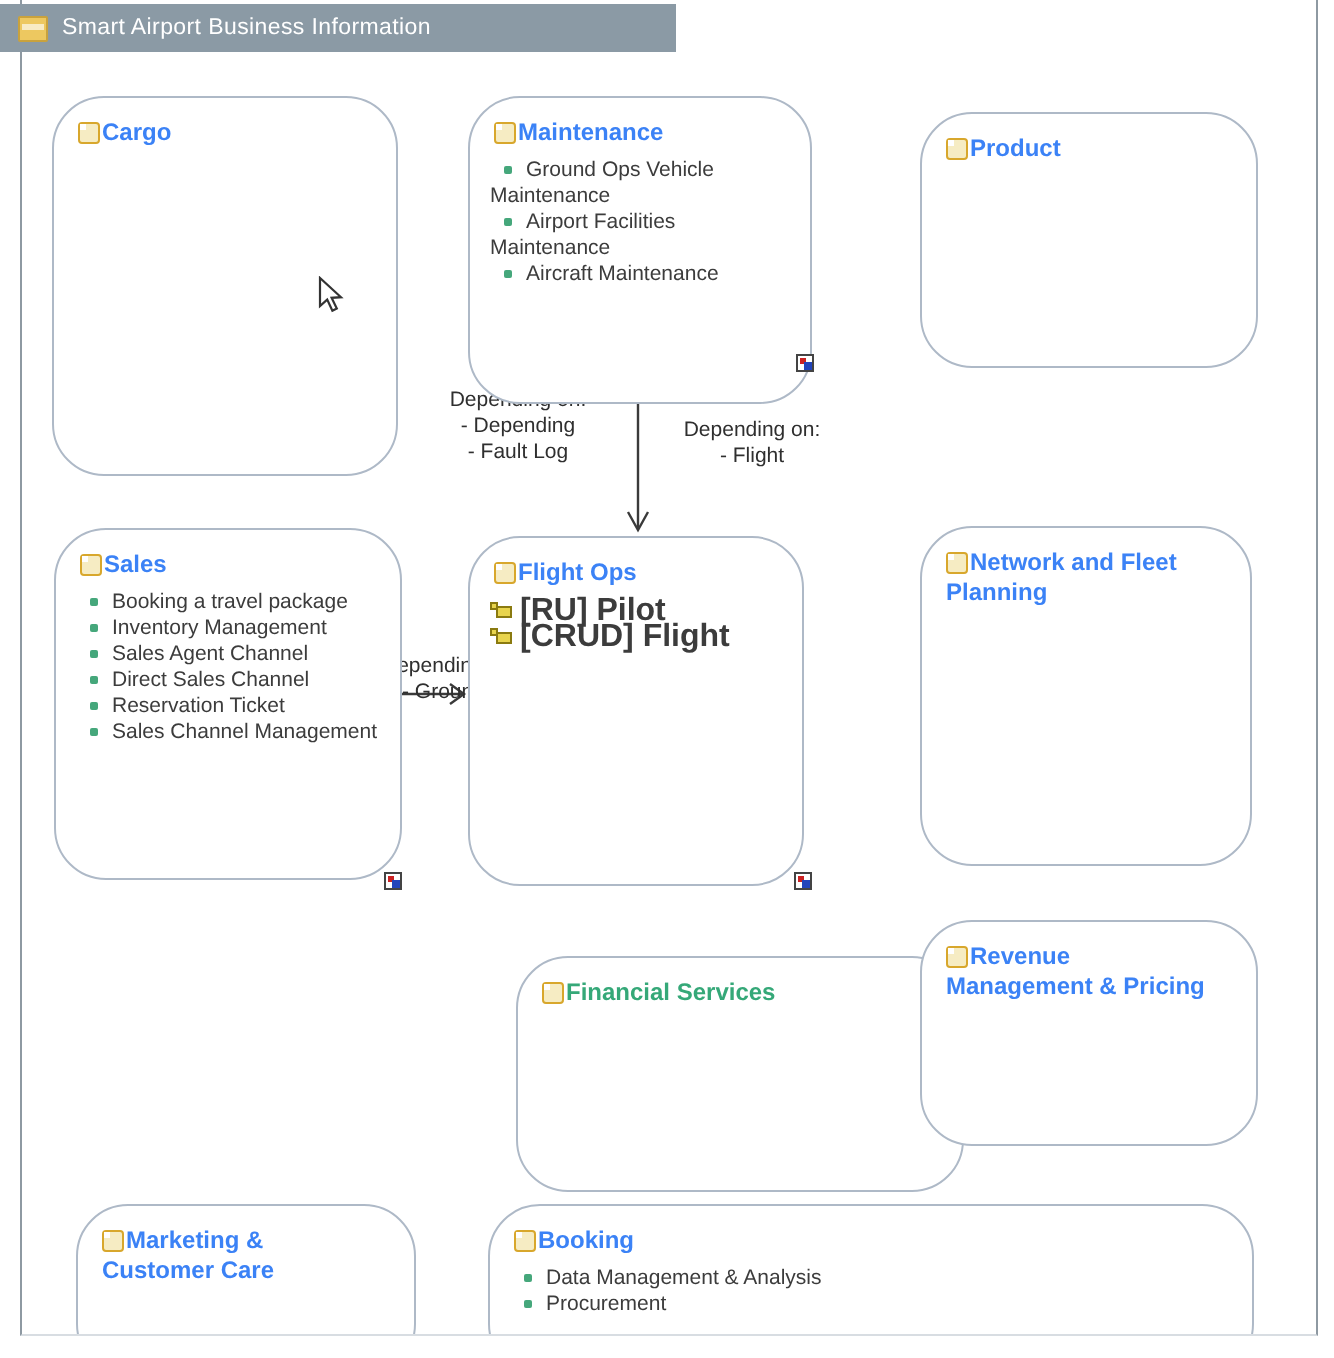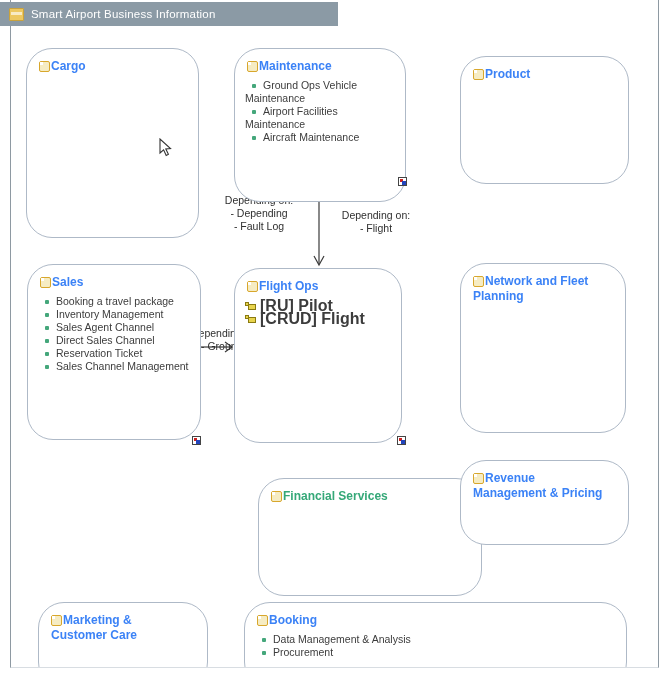--- a/index.html
+++ b/index.html
@@ -32,21 +32,21 @@
   .obj-icon::after{content:"";position:absolute;left:3px;top:2px;width:8px;height:6px;background:#e8d44d;border:1px solid #8a7a10;box-sizing:border-box;}
   
   .b-cargo{left:15px;top:48px;width:173px;height:190px;}
   .b-maintenance{left:223px;top:48px;width:172px;height:154px;}
   .b-product{left:449px;top:56px;width:169px;height:128px;}
   .b-sales{left:16px;top:264px;width:174px;height:176px;}
   .b-flight{left:223px;top:268px;width:168px;height:175px;}
   .b-network{left:449px;top:263px;width:166px;height:170px;}
   .b-ground{left:24px;top:458px;width:171px;height:115px;}
   .b-financial{left:247px;top:478px;width:224px;height:118px;}
-  .b-revenue{left:449px;top:460px;width:169px;height:85px;}
+  .b-revenue{left:449px;top:460px;width:169px;height:113px;}
   .b-marketing{left:27px;top:602px;width:170px;height:86px;}
   .b-support{left:233px;top:602px;width:383px;height:86px;}
   
   .conn-label{position:absolute;font-size:10.5px;line-height:13px;color:#2f2f2f;z-index:2;}
   .lbl-maint-left{left:193px;top:194px;width:110px;text-align:center;}
   .lbl-maint-right{left:319px;top:209px;width:92px;text-align:center;}
   .lbl-sales{left:180px;top:327px;width:43px;overflow:hidden;white-space:nowrap;}
   .lbl-sales .l2{padding-left:10px;}
   #arrows{position:absolute;left:0;top:0;z-index:1;}
   

